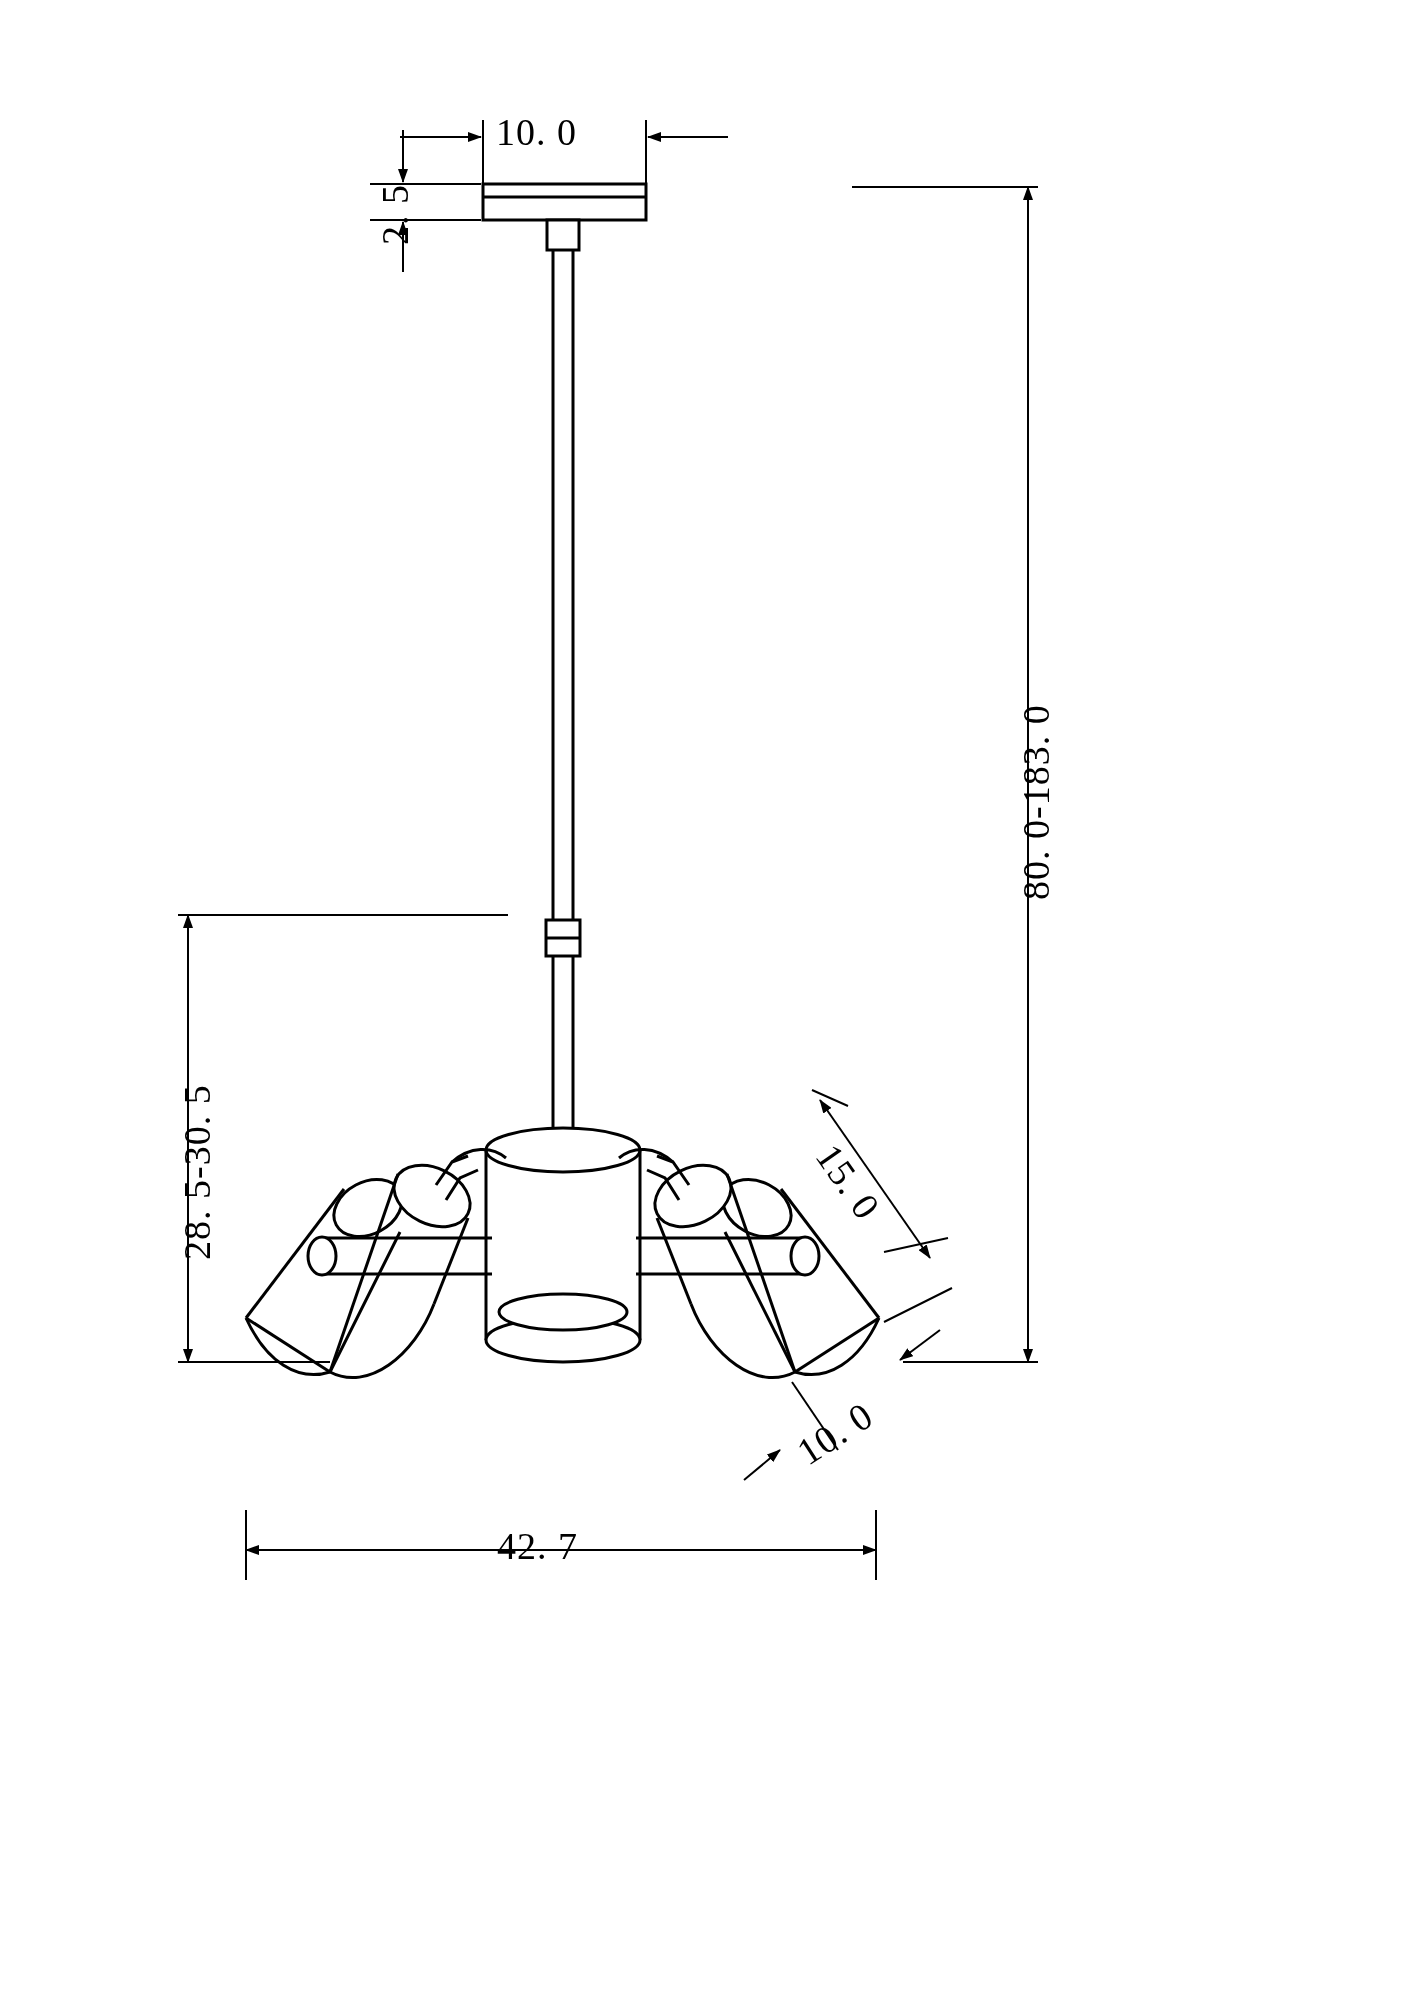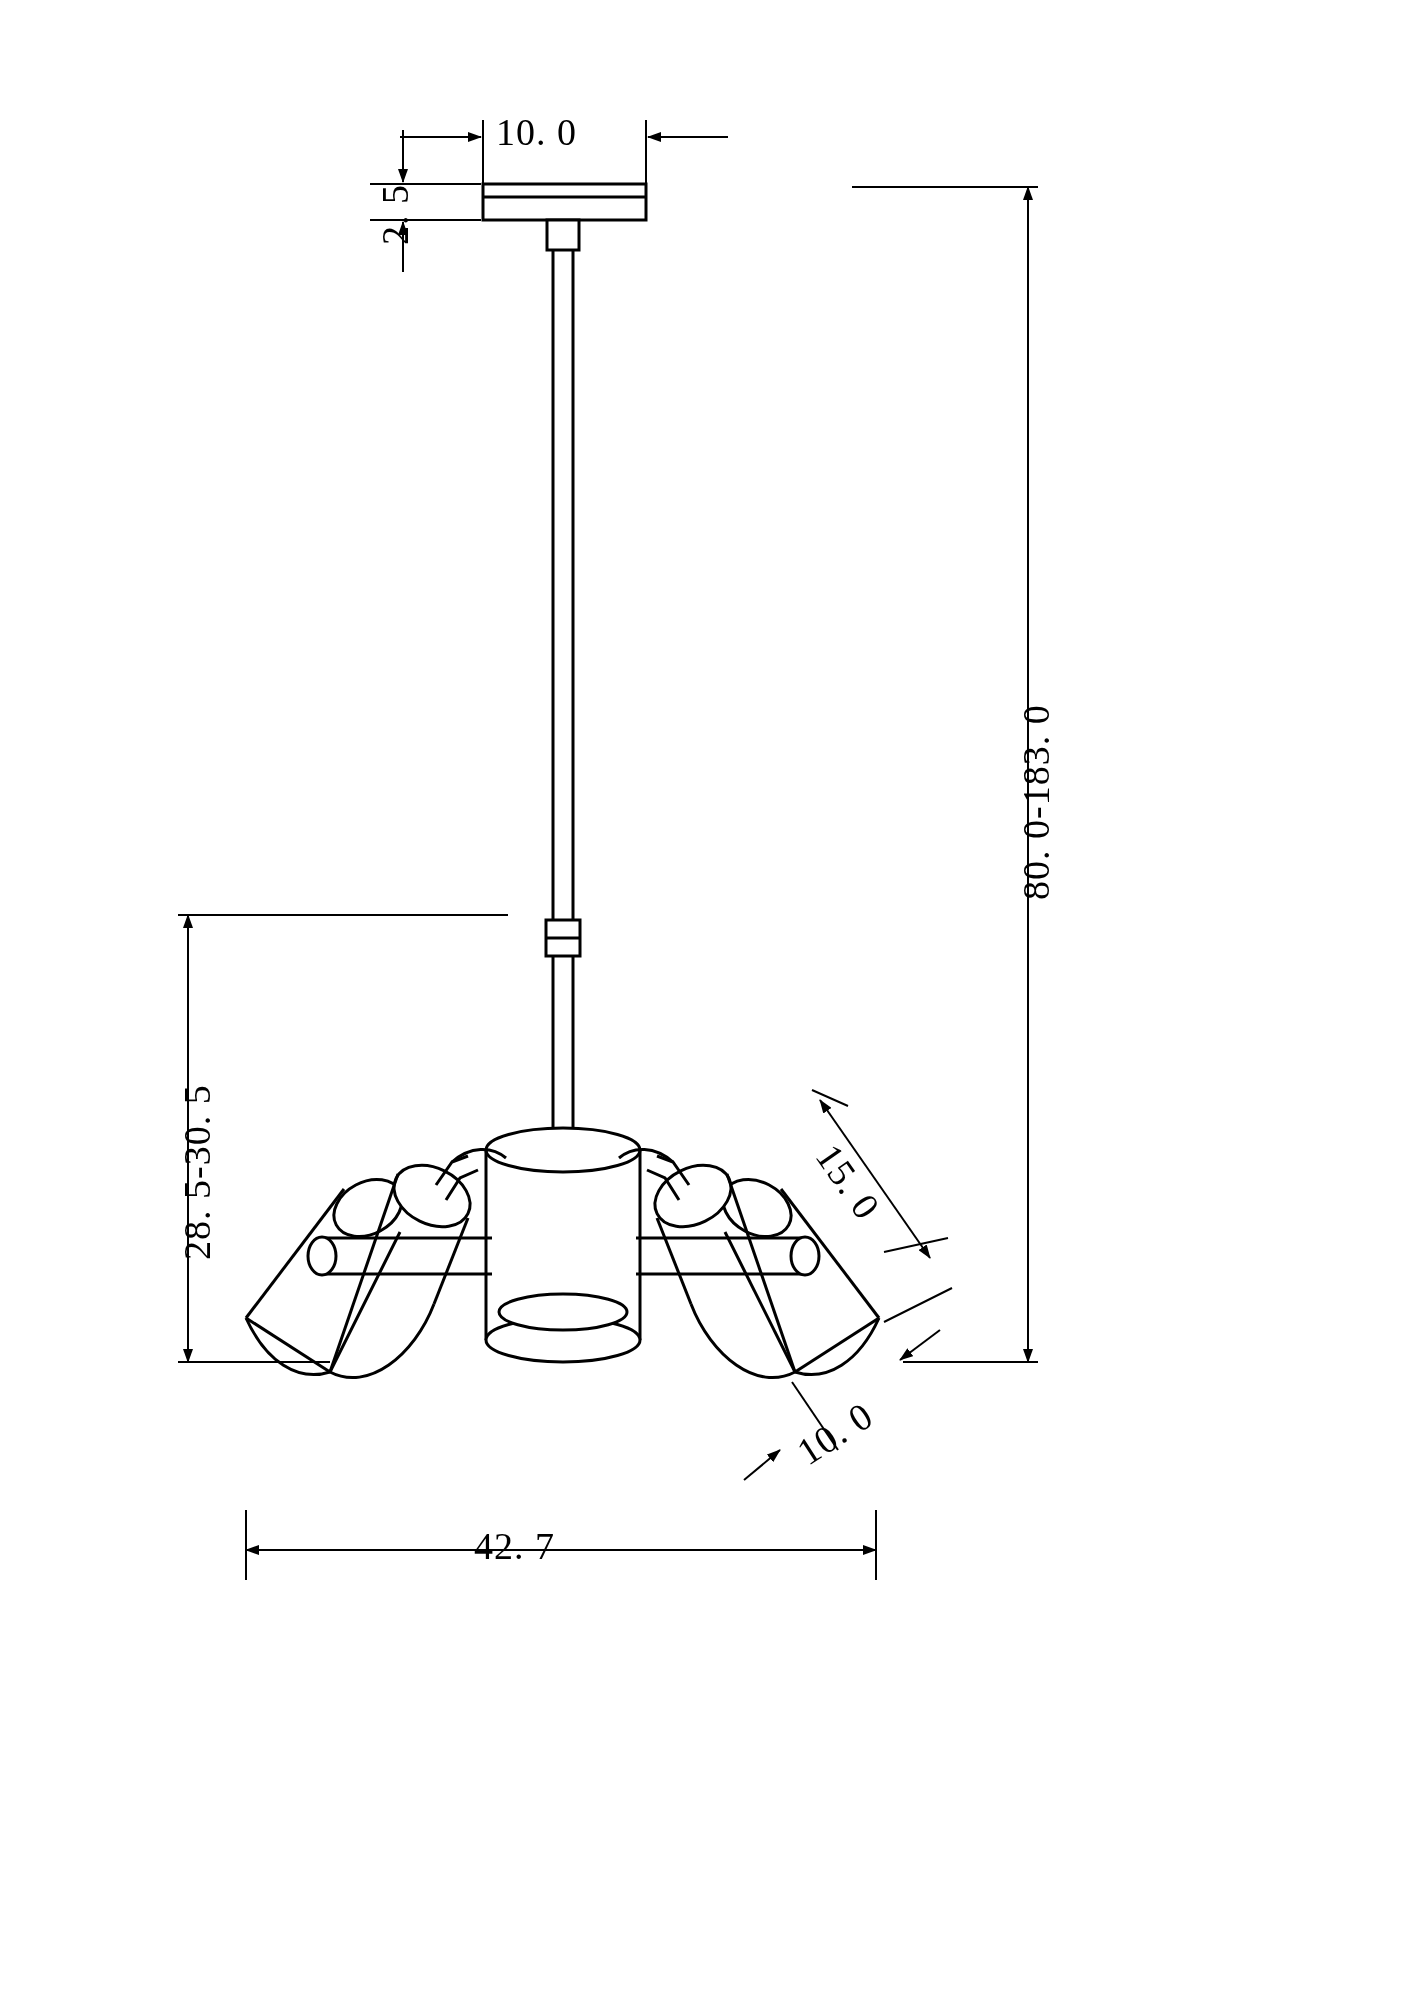--- a/index.html
+++ b/index.html
@@ -204,15 +204,15 @@
   <div class="dim-label rot-90" style="left:373px; top:245px;">2. 5</div>
 
   <div class="dim-label rot-90" style="left:1014px; top:900px;">80. 0-183. 0</div>
 
   <div class="dim-label rot-90" style="left:175px; top:1260px;">28. 5-30. 5</div>
 
   <div class="dim-label rot-diag" style="left:843px; top:1136px; transform: rotate(55deg);">15. 0</div>
 
   <div class="dim-label rot-diag" style="left:789px; top:1437px; transform: rotate(-33deg);">10. 0</div>
 
-  <div class="dim-label" style="left:474px; top:1524px;">42. 7</div>
+  <div class="dim-label" style="left:497px; top:1524px;">42. 7</div>
 
 </div>
 
 </body></html>

